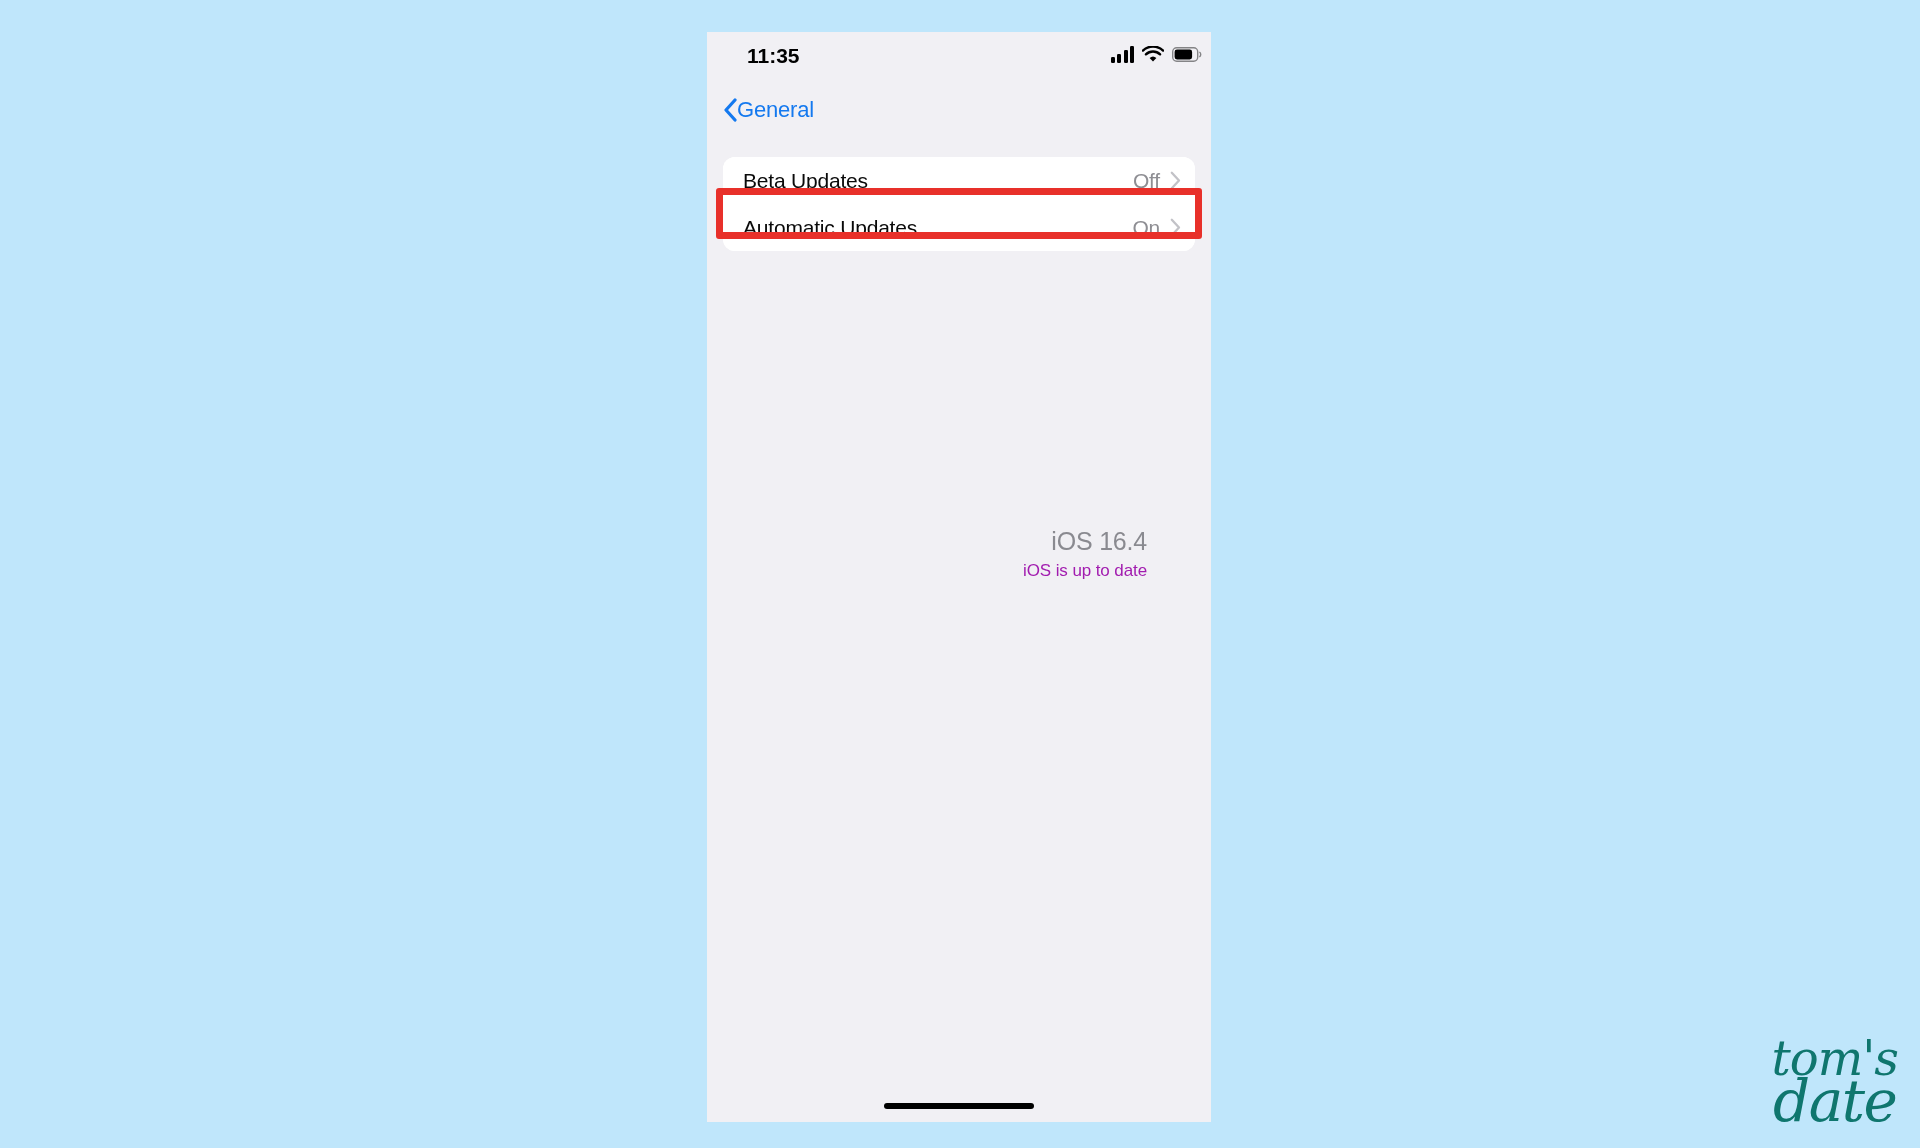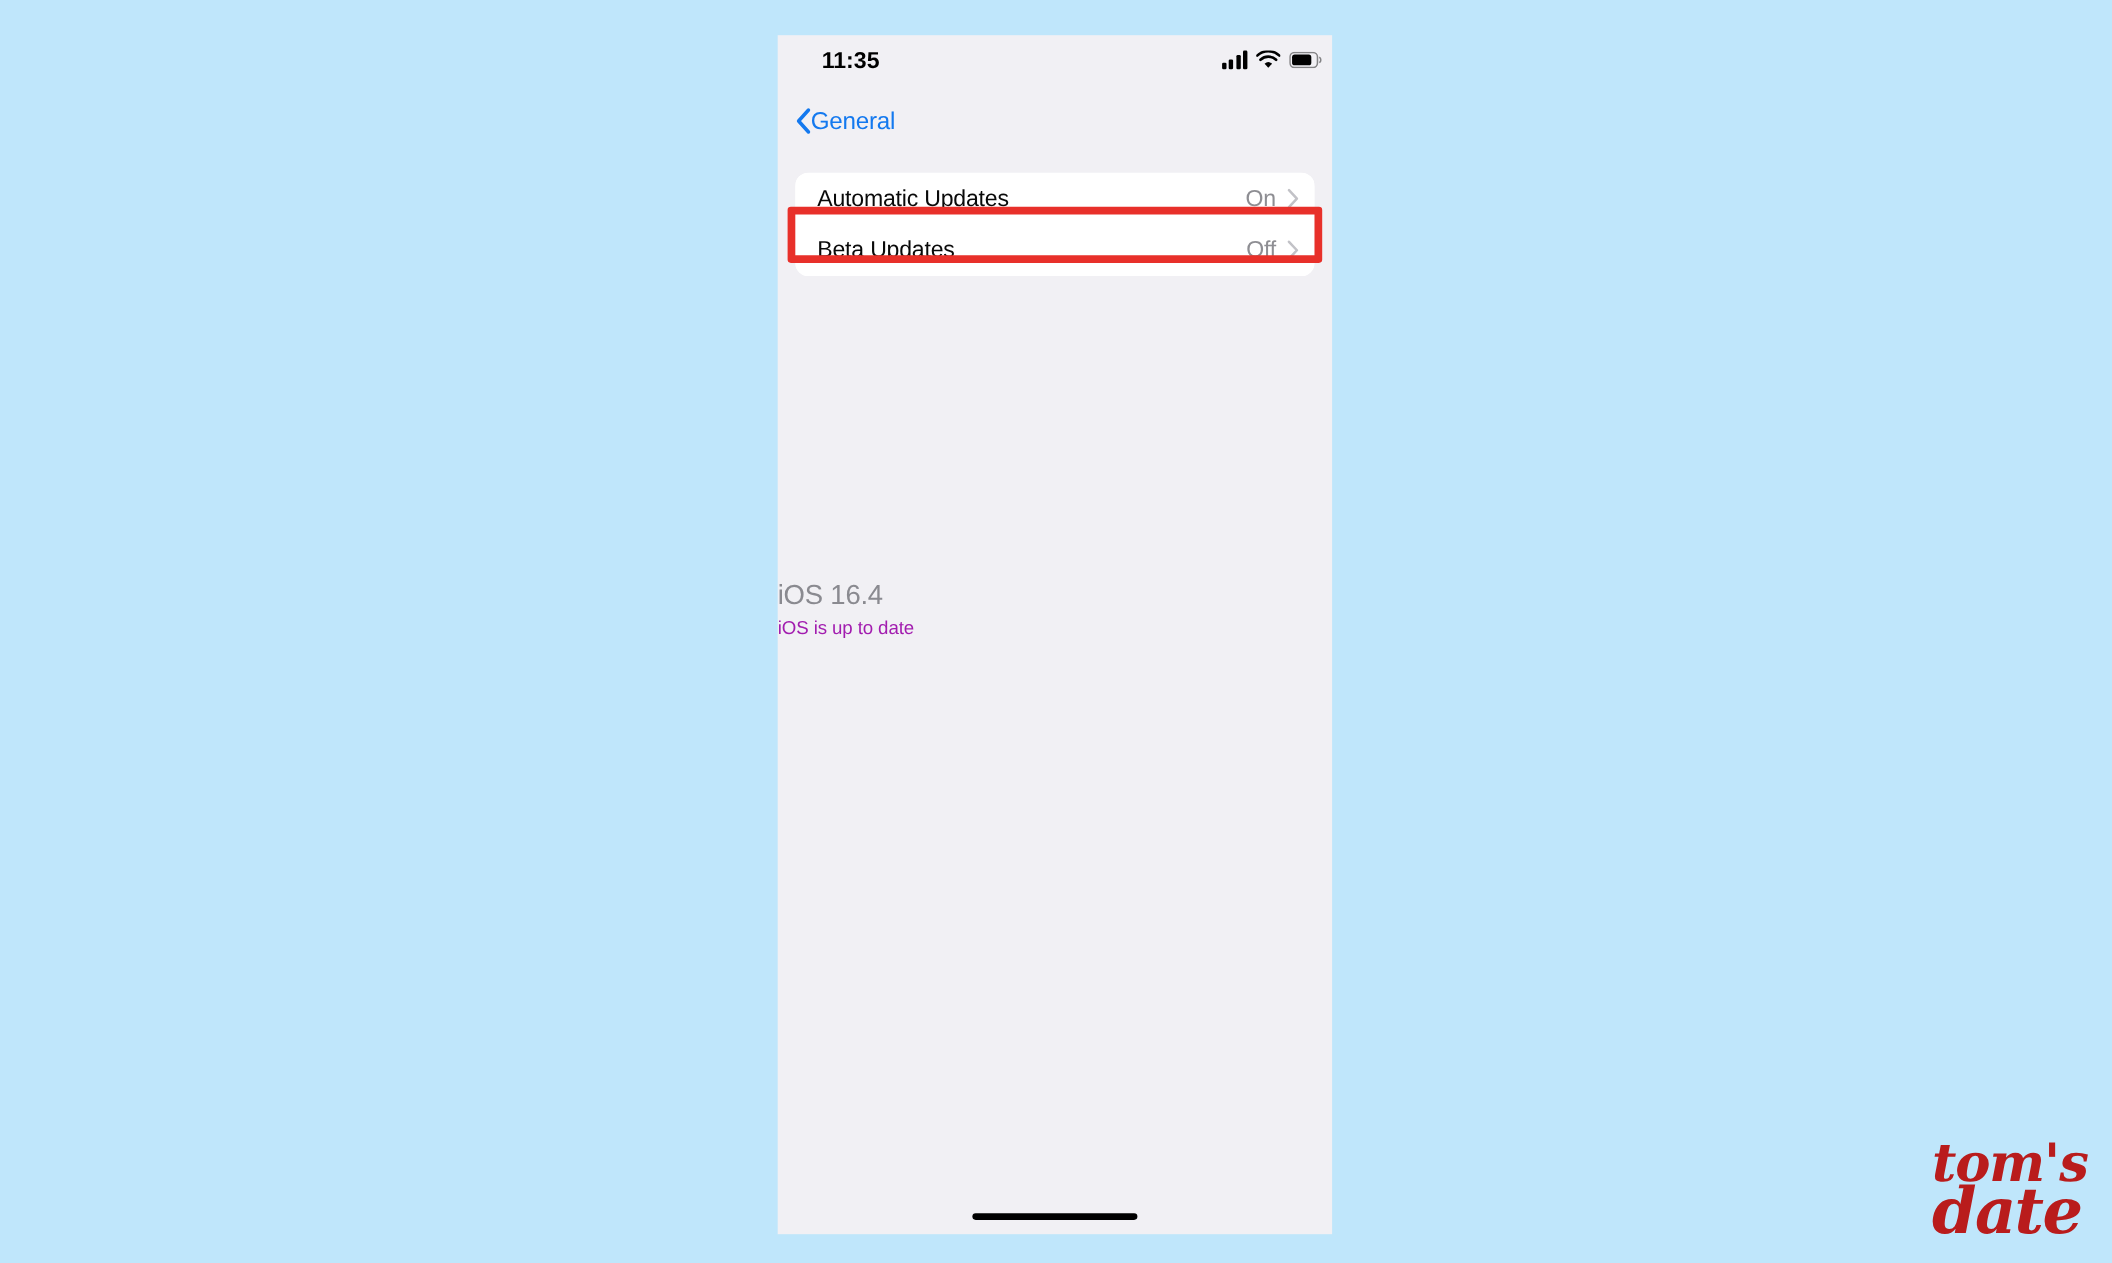--- a/index.html
+++ b/index.html
@@ -167,21 +167,21 @@
     box-sizing: border-box;
     pointer-events: none;
   }
 
   
   #version-info {
     position: absolute;
     left: 0;
     top: 495px;
     width: 440px;
-    text-align: left;
+    text-align: right;
   }
   #version-title {
     font-size: 25px;
     color: #8a8a90;
     letter-spacing: -0.2px;
     margin-bottom: 5px;
   }
   #version-subtitle {
     font-size: 17px;
     color: #a21caf;
@@ -198,26 +198,26 @@
     height: 6px;
     background: #000000;
     border-radius: 3px;
   }
 
   
   #watermark {
     position: absolute;
     right: 22px;
     bottom: 22px;
-    text-align: left;
+    text-align: center;
     line-height: 0.82;
     font-family: "DejaVu Serif", serif;
-    font-weight: bold;
+    font-weight: normal;
     font-style: italic;
-    color: #b91c1c;
+    color: #0f766e;
     user-select: none;
   }
   #watermark-top {
     font-size: 48px;
     letter-spacing: -1px;
     display: block;
   }
   #watermark-bottom {
     font-size: 58px;
     letter-spacing: -1.5px;
@@ -262,32 +262,32 @@
           <path d="M12 2 L3 12 L12 22" stroke="#1479ef" stroke-width="3.2" fill="none" stroke-linecap="round" stroke-linejoin="round"></path>
         </svg>
       </span>
       <span id="back-label">General</span>
     </div>
   </div>
 
   <div id="settings-group">
 
     <div class="settings-row">
+      <span class="row-label">Beta Updates</span>
+      <span class="row-value">Off</span>
+      <span>
+        <svg class="row-chevron" width="11" height="19" viewBox="0 0 11 19">
+          <path d="M1.8 1.8 L9 9.5 L1.8 17.2" stroke="#c2c2c7" stroke-width="2.3" fill="none" stroke-linecap="round" stroke-linejoin="round"></path>
+        </svg>
+      </span>
+    </div>
+
+    <div class="settings-row">
       <span class="row-label">Automatic Updates</span>
       <span class="row-value">On</span>
-      <span>
-        <svg class="row-chevron" width="11" height="19" viewBox="0 0 11 19">
-          <path d="M1.8 1.8 L9 9.5 L1.8 17.2" stroke="#c2c2c7" stroke-width="2.3" fill="none" stroke-linecap="round" stroke-linejoin="round"></path>
-        </svg>
-      </span>
-    </div>
-
-    <div class="settings-row">
-      <span class="row-label">Beta Updates</span>
-      <span class="row-value">Off</span>
       <span>
         <svg class="row-chevron" width="11" height="19" viewBox="0 0 11 19">
           <path d="M1.8 1.8 L9 9.5 L1.8 17.2" stroke="#c2c2c7" stroke-width="2.3" fill="none" stroke-linecap="round" stroke-linejoin="round"></path>
         </svg>
       </span>
     </div>
 
   </div>
 
   <div id="highlight-box"></div>

